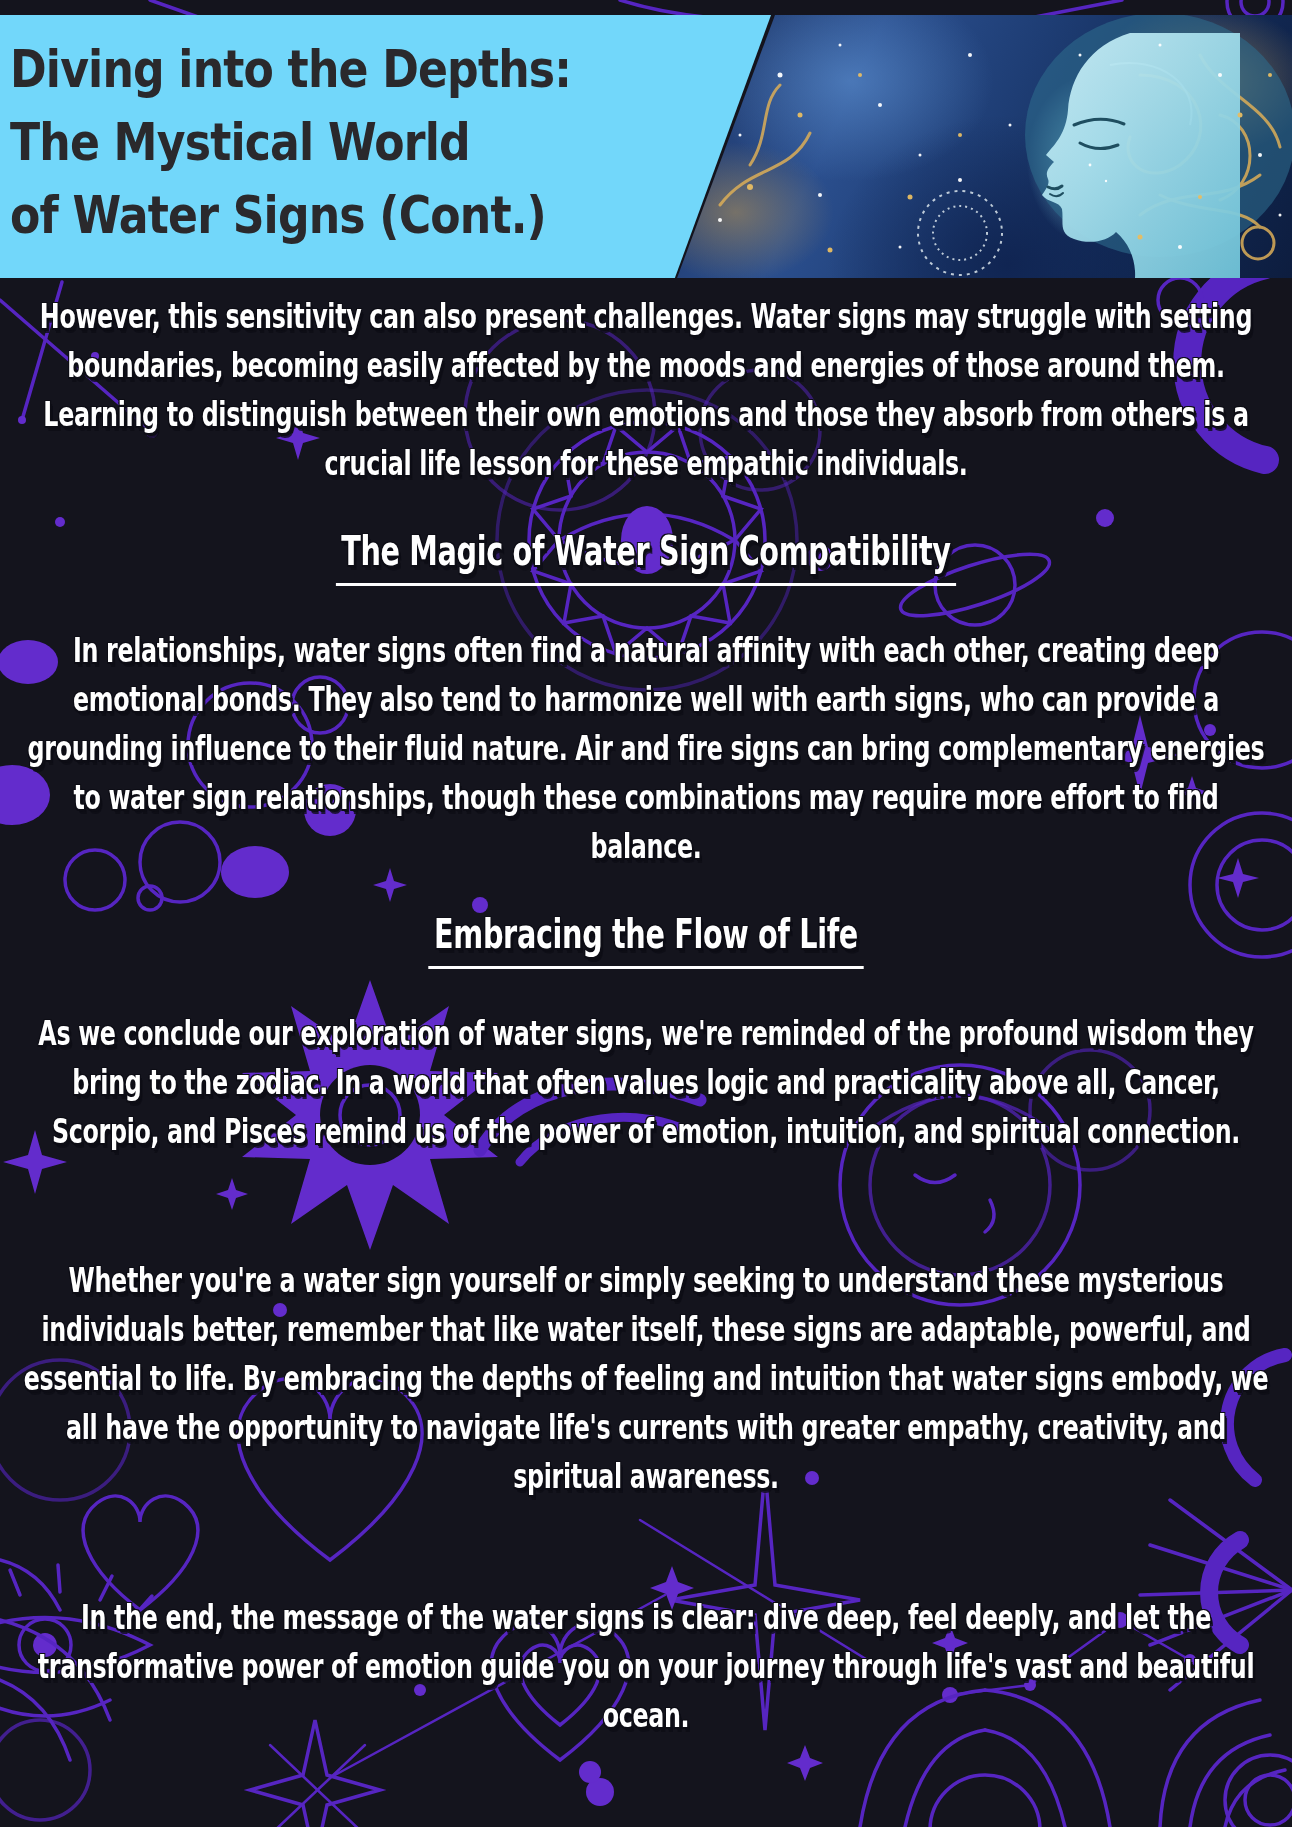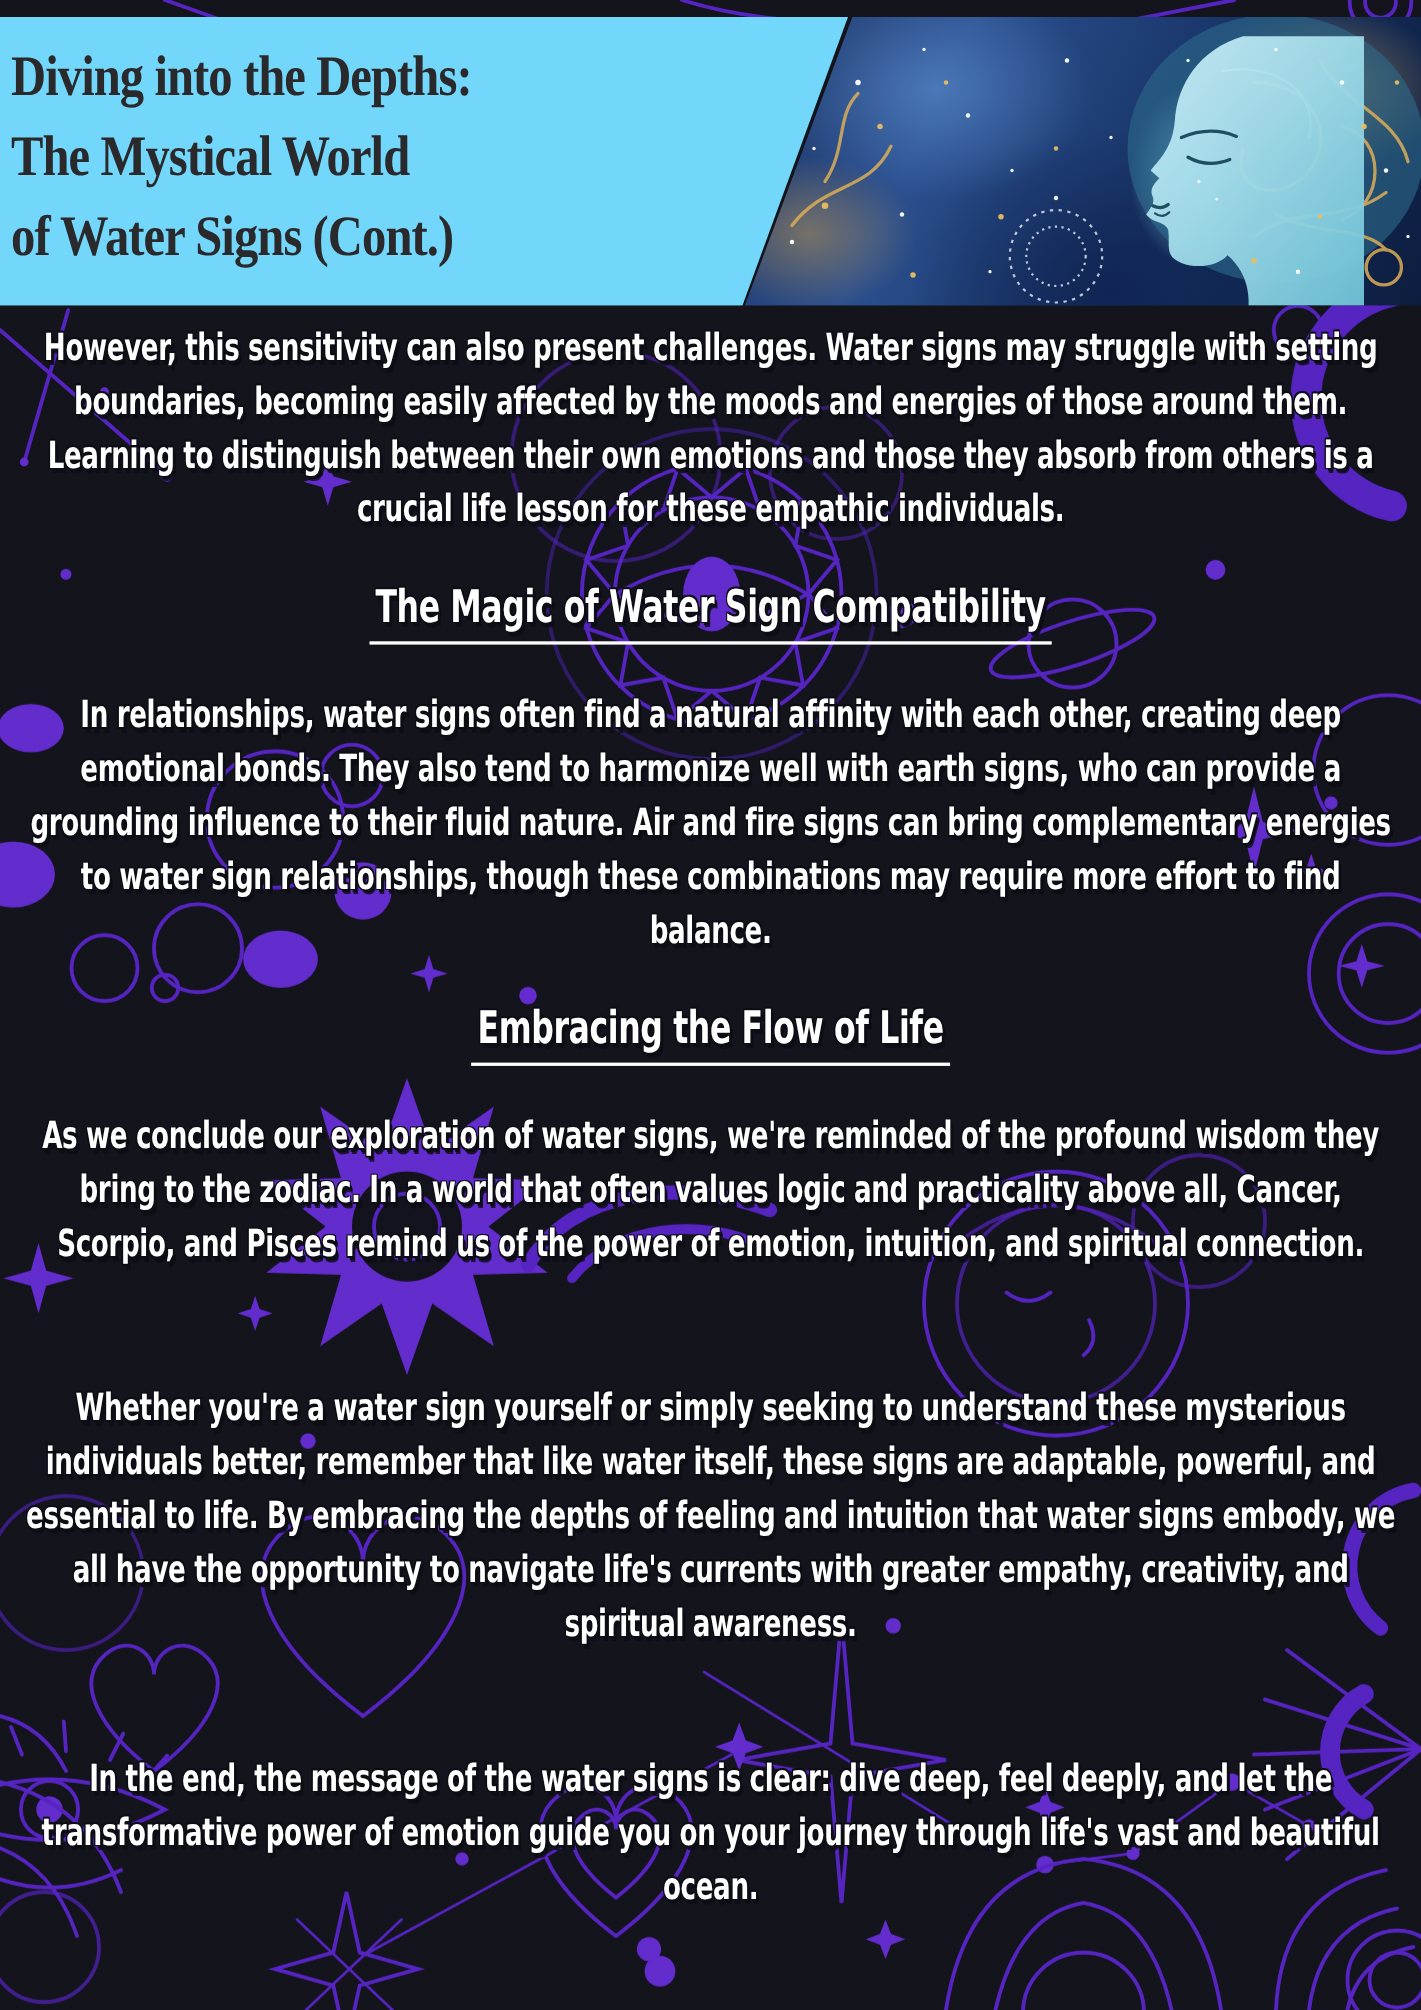--- a/index.html
+++ b/index.html
@@ -1,21 +1,21 @@
 <!DOCTYPE html>
 <html><head>
 <meta charset="utf-8">
 <style>
   html,body{margin:0;padding:0;background:#14141d;}
   .page{position:relative;width:1292px;height:1827px;overflow:hidden;background:#14141d;
         font-family:"DejaVu Sans","Liberation Sans",sans-serif;}
   .bg-art{position:absolute;left:0;top:0;z-index:0;}
   
   .banner{position:absolute;left:0;top:15px;width:782px;height:263px;z-index:2;
-          background:#72d7fa;clip-path:polygon(0 0,98.6% 0,86.3% 100%,0 100%);font-family:Liberation Serif, serif;}
+          background:#72d7fa;clip-path:polygon(0 0,98.6% 0,86.3% 100%,0 100%);}
   .title{position:absolute;left:10px;top:18px;width:900px;transform:scaleX(0.85);
          transform-origin:left top;color:#2a292c;font-weight:bold;font-size:52px;
          line-height:73px;letter-spacing:-1px;white-space:nowrap;}
   .hero{position:absolute;left:660px;top:15px;width:632px;height:263px;z-index:1;
         clip-path:polygon(18.2% 0,100% 0,100% 100%,2.7% 100%);
         background:
          radial-gradient(90px 120px at 68% 55%, rgba(140,225,240,.85), rgba(140,225,240,0) 70%),
          radial-gradient(160px 110px at 86% 25%, rgba(222,178,92,.5), rgba(222,178,92,0) 70%),
          radial-gradient(140px 100px at 12% 75%, rgba(214,164,74,.45), rgba(214,164,74,0) 70%),
          radial-gradient(200px 140px at 30% 25%, rgba(105,160,225,.5), rgba(105,160,225,0) 72%),

